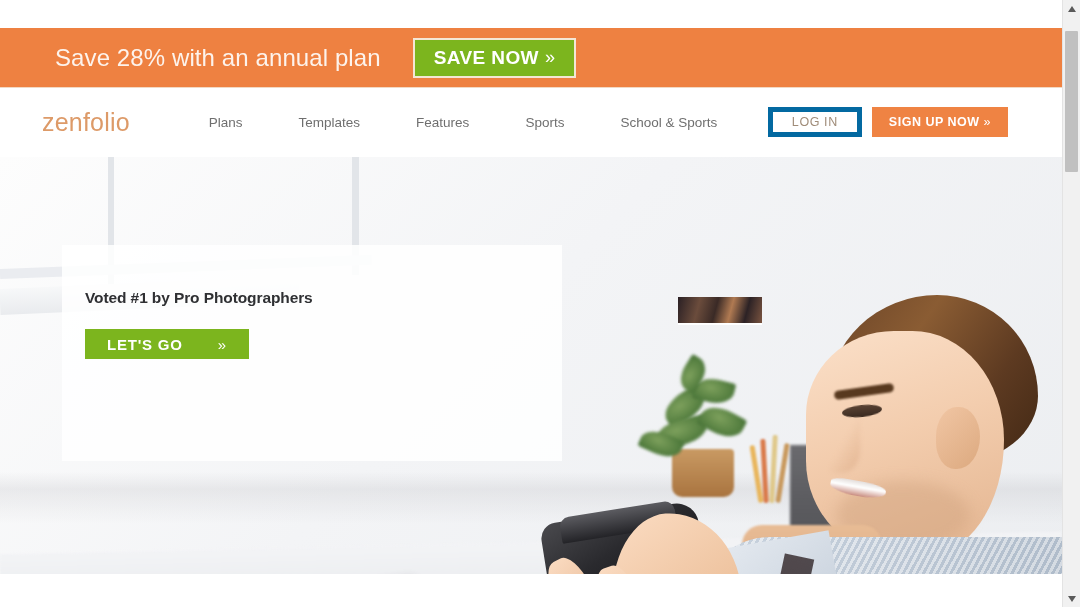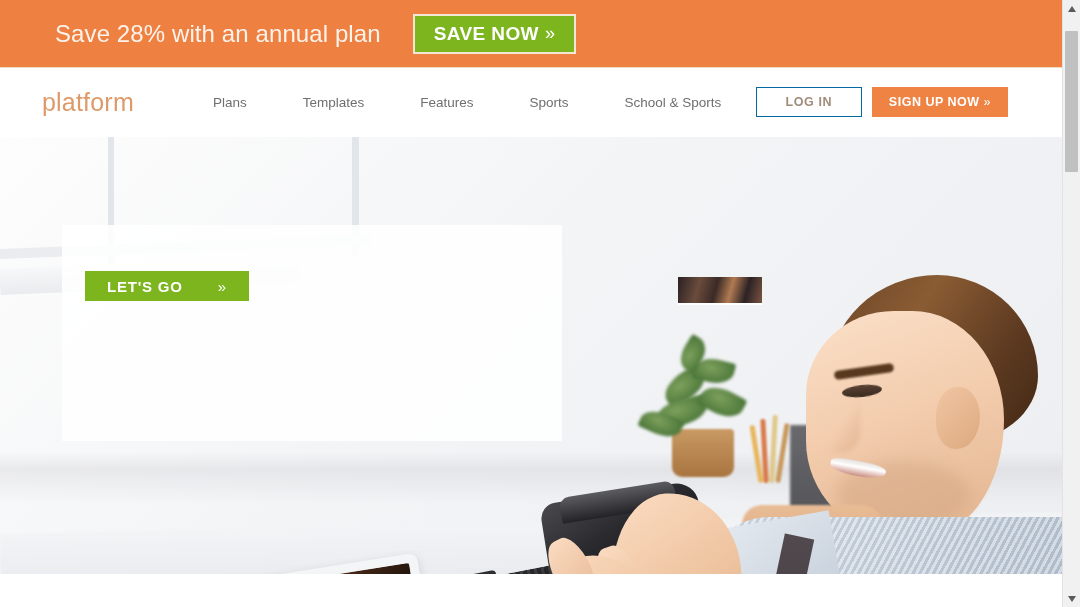--- a/index.html
+++ b/index.html
@@ -27,24 +27,25 @@
     width: 1062px;
     height: 607px;
     overflow: hidden;
     background: #ffffff;
   }
 
   
   #promo-banner {
     position: relative;
     width: 100%;
-    height: 68px;
+    height: 60px;
     background: #ee8141;
     border-bottom: 1px solid #f2d9c4;
     display: flex;
+    margin-top: 28px;
   }
   #promo-inner {
     display: flex;
     align-items: center;
     gap: 32px;
     margin-left: 55px;
   }
   #promo-text {
     color: #fdf3ec;
     font-size: 24px;
@@ -104,27 +105,27 @@
     right: 54px;
     top: 19px;
     display: flex;
     align-items: stretch;
     gap: 0;
   }
   #login-btn {
     display: inline-flex;
     align-items: center;
     justify-content: center;
-    width: 106px;
+    width: 94px;
     height: 30px;
-    border: 1px solid #0369a1;
+    border: 5px solid #0369a1;
     background: #ffffff;
     color: #a08c79;
     font-size: 12.5px;
-    font-weight: bold;
+    font-weight: normal;
     letter-spacing: .6px;
     cursor: pointer;
   }
   #signup-btn {
     display: inline-flex;
     align-items: center;
     justify-content: center;
     height: 30px;
     padding: 0 17px;
     margin-left: 10px;
@@ -529,21 +530,21 @@
       <div id="promo-inner">
         <span id="promo-text">Save 28% with an annual plan</span>
         <span id="promo-cta">
           <span>SAVE NOW</span>
           <span class="chev">»</span>
         </span>
       </div>
     </div>
 
     <div id="navbar">
-      <div id="logo">platform</div>
+      <div id="logo">zenfolio</div>
 
       <div id="nav-links">
         <span class="nav-link">Plans</span>
         <span class="nav-link">Templates</span>
         <span class="nav-link">Features</span>
         <span class="nav-link">Sports</span>
         <span class="nav-link">School &amp; Sports</span>
       </div>
 
       <div id="nav-actions">
@@ -620,20 +621,21 @@
             
             
           </div>
 
         </div>
       </div>
 
       <div id="hero-panel"></div>
 
       <div id="hero-content">
+        <div id="hero-sub">Voted #1 by Pro Photographers</div>
         <div>
           <span id="hero-cta">
             <span>LET'S GO</span>
             <span class="chev">»</span>
           </span>
         </div>
       </div>
     </div>
 
     <div id="below-fold"></div>

